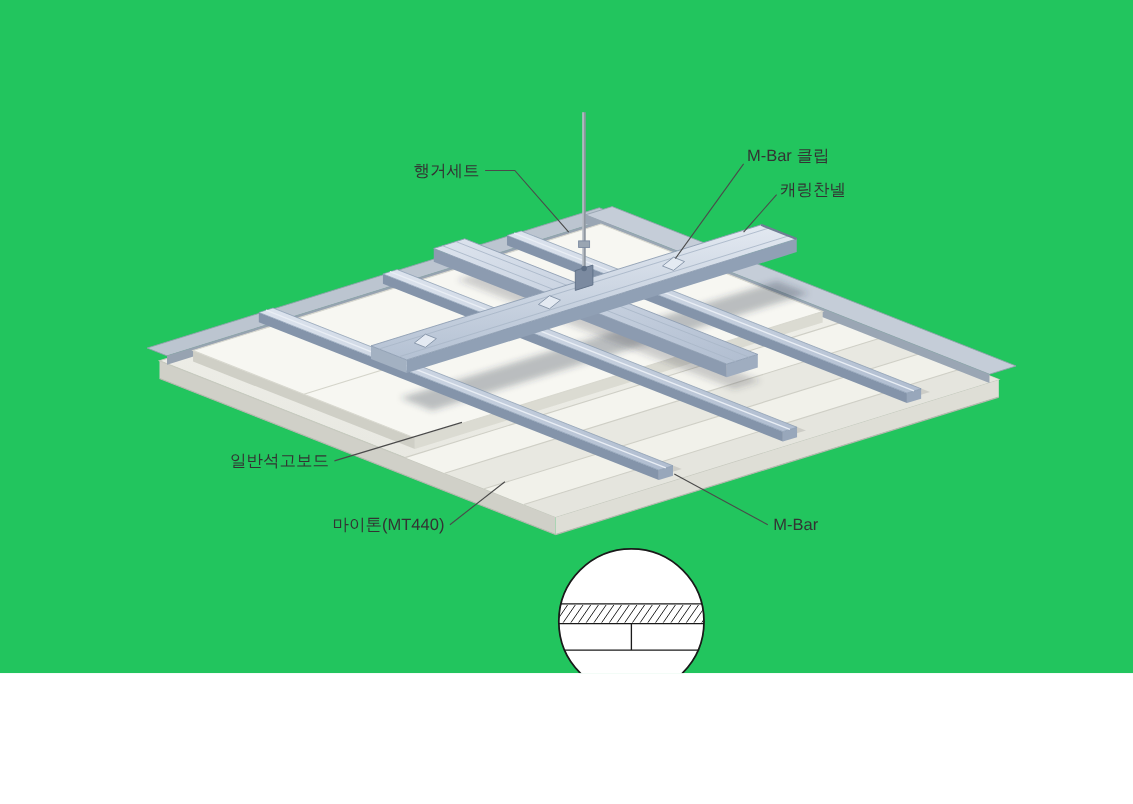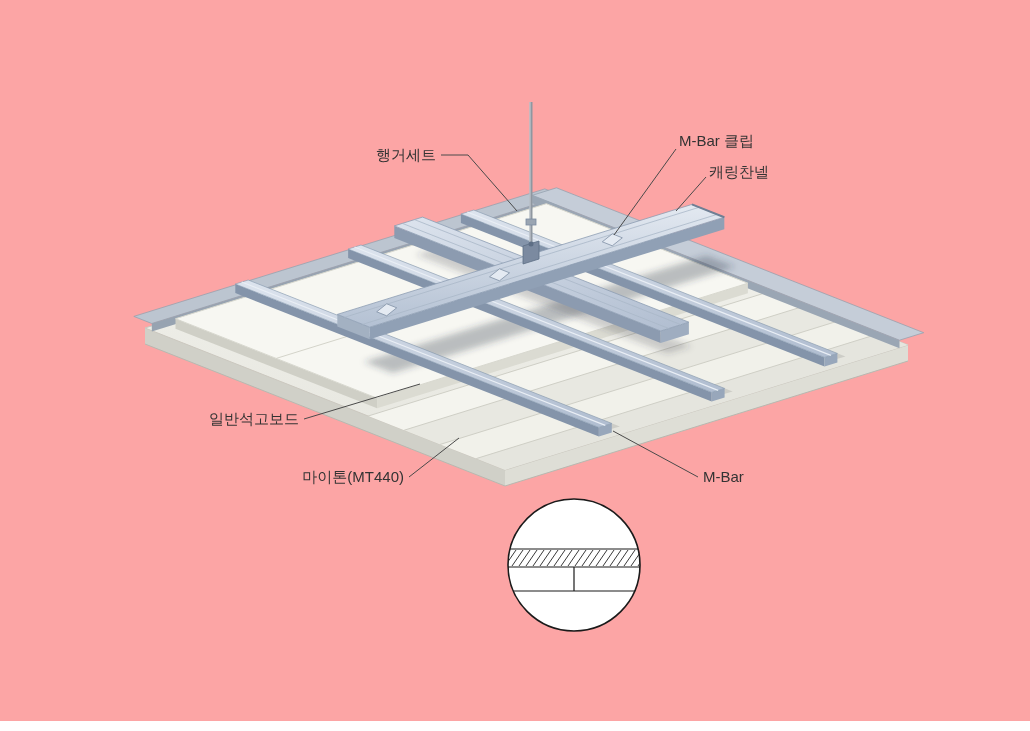--- a/index.html
+++ b/index.html
@@ -1,16 +1,16 @@
 <!DOCTYPE html>
 <html><head>
 <meta charset="utf-8">
 <style>
   html,body{margin:0;padding:0;background:#ffffff;}
-  .stage{position:relative;width:1030px;height:721px;background:#fca5a5;overflow:hidden;
+  .stage{position:relative;width:1030px;height:612px;background:#22c55e;overflow:hidden;
          font-family:"Liberation Sans","DejaVu Sans",sans-serif;}
   svg{display:block;}
   .label{fill:#333333;font-size:15px;font-family:"Liberation Sans","DejaVu Sans",sans-serif;}
   .leader{stroke:#4a4a4a;stroke-width:1;fill:none;}
   .seam{stroke:#cfcfc6;stroke-width:1;}
   .groove{stroke:#aab7c8;stroke-width:0.8;}
   .hatchline{stroke:#222222;stroke-width:0.9;}
   .sectionline{stroke:#1a1a1a;stroke-width:1.2;fill:none;}
 </style>
 </head>

